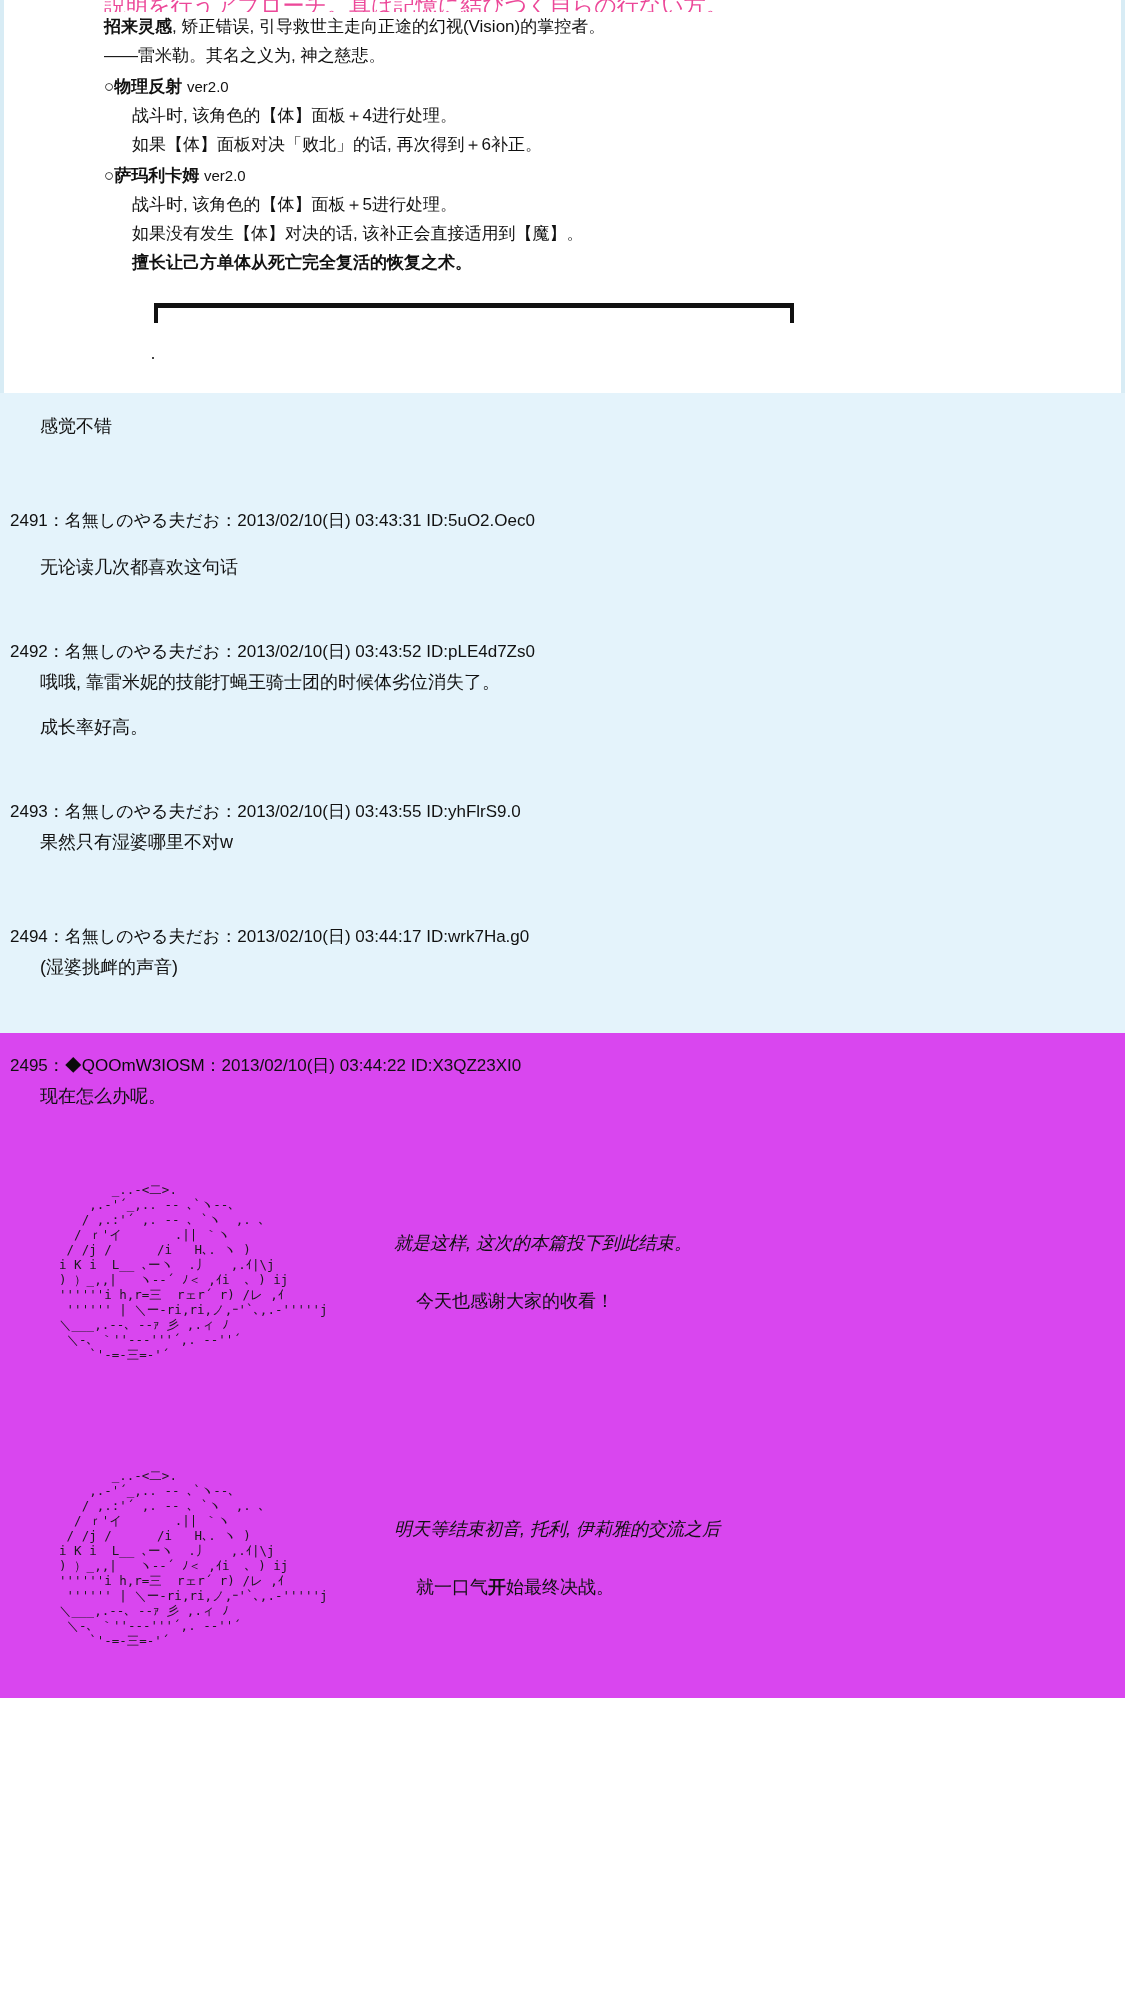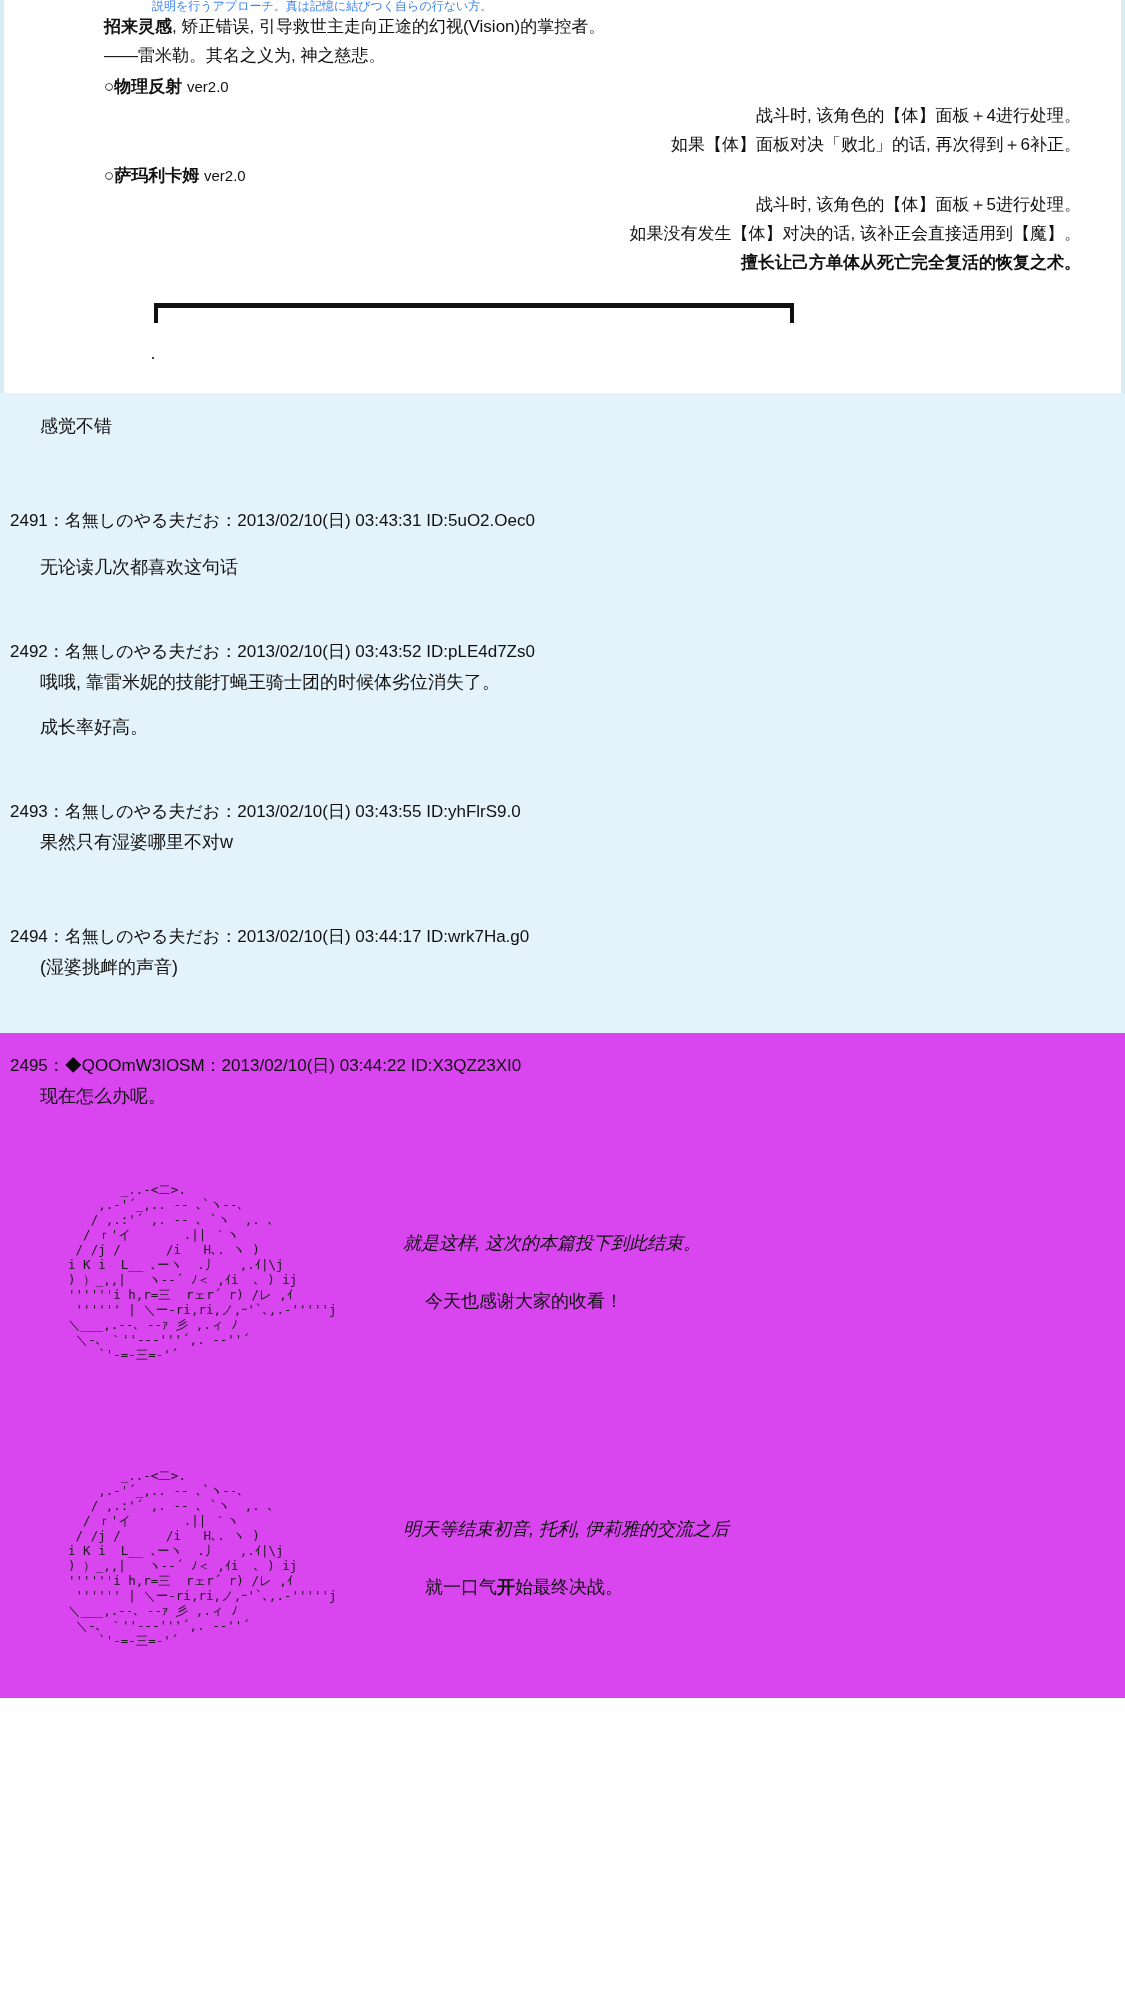--- a/index.html
+++ b/index.html
@@ -26,42 +26,40 @@
     border-left: 4px solid #d8ecf5;
     border-right: 4px solid #d8ecf5;
   }
   .top-inner {
     padding: 0 40px 0 100px;
     font-size: 17px;
     line-height: 29px;
     color: #111;
   }
   .clip-line {
-    color: #3b82f6;
+    color: #ec4899;
     white-space: nowrap;
     overflow: hidden;
     height: 12px;
     line-height: 12px;
-    font-size: 12px;
-    margin-left: 48px;
+    font-size: 22px;
   }
   .skill-head {
     margin-top: 2px;
     font-weight: 700;
     font-size: 17px;
   }
   .skill-head .ver {
     font-weight: 400;
     font-size: 15px;
   }
   .skill-line {
     padding-left: 28px;
     font-size: 17px;
     line-height: 29px;
-    text-align: right;
   }
   .bold { font-weight: 700; }
 
   .bracket-wrap {
     margin: 26px 0 0 50px;
     width: 640px;
     height: 20px;
     position: relative;
   }
   .bracket-wrap .bar {
@@ -124,21 +122,21 @@
   .gap-24 { height: 24px; }
   .gap-40 { height: 40px; }
   .gap-54 { height: 54px; }
   .gap-64 { height: 64px; }
   .gap-76 { height: 76px; }
 
   
   .aa-row {
     display: flex;
     align-items: center;
-    padding: 30px 0 0 13px;
+    padding: 30px 0 0 4px;
   }
   .aa-art {
     width: 330px;
     flex: 0 0 330px;
     font-family: "DejaVu Sans Mono", monospace;
     font-size: 12.5px;
     line-height: 15px;
     white-space: pre;
     color: #1a1a1a;
     padding-left: 40px;

